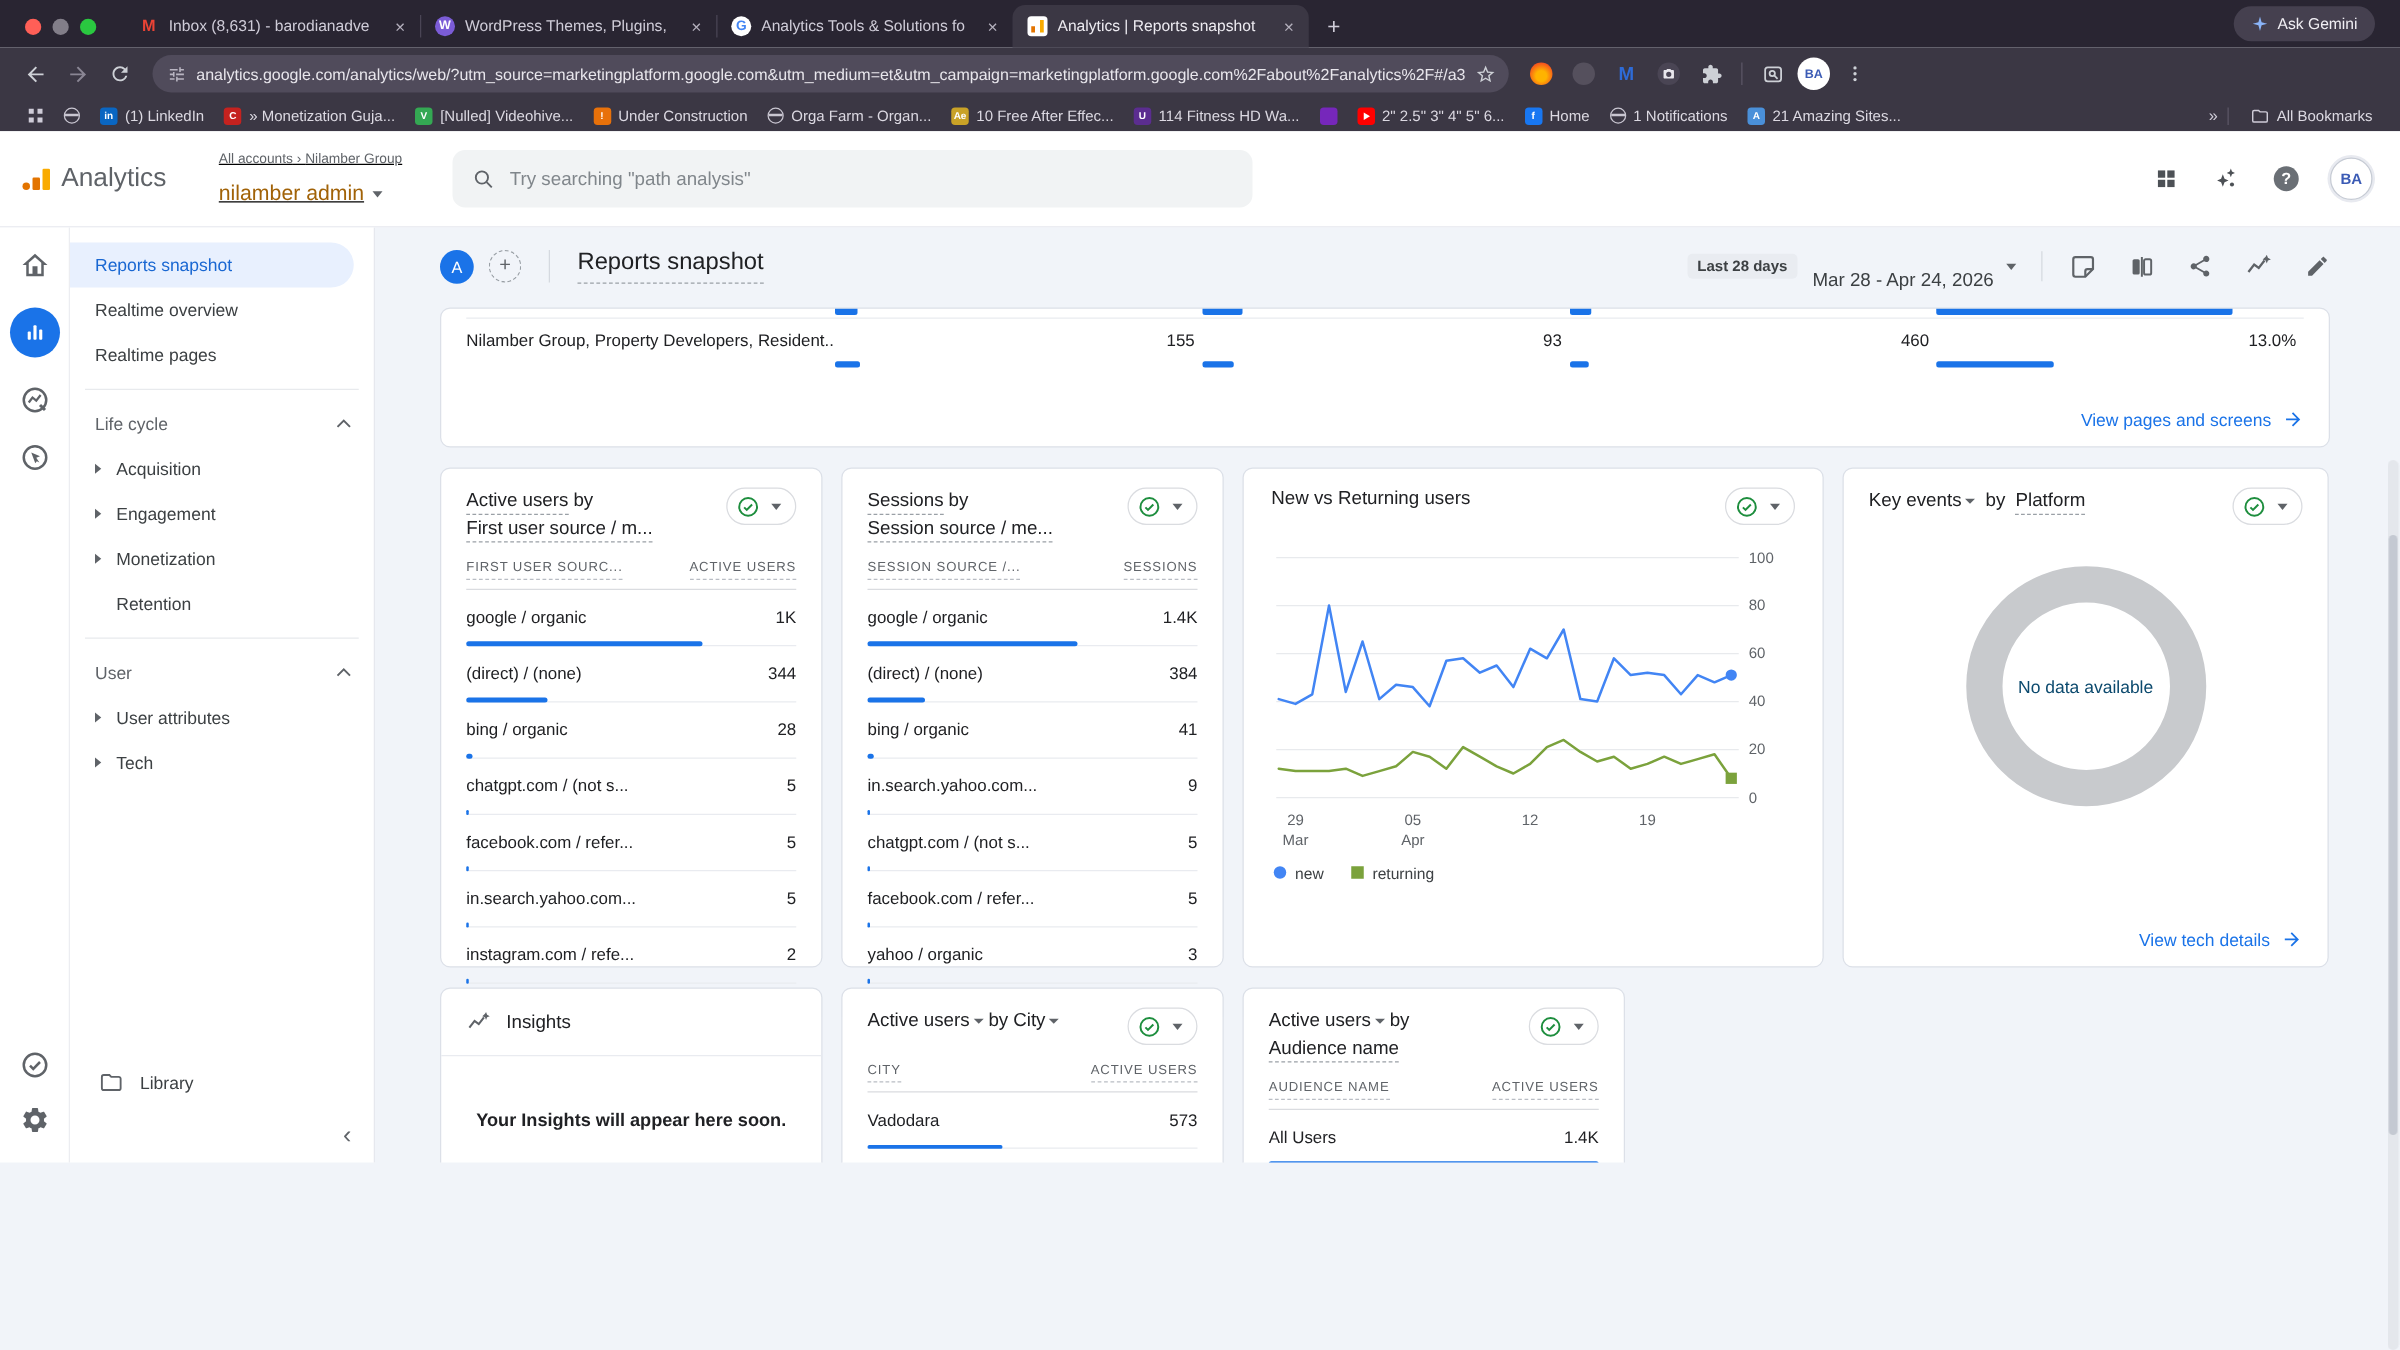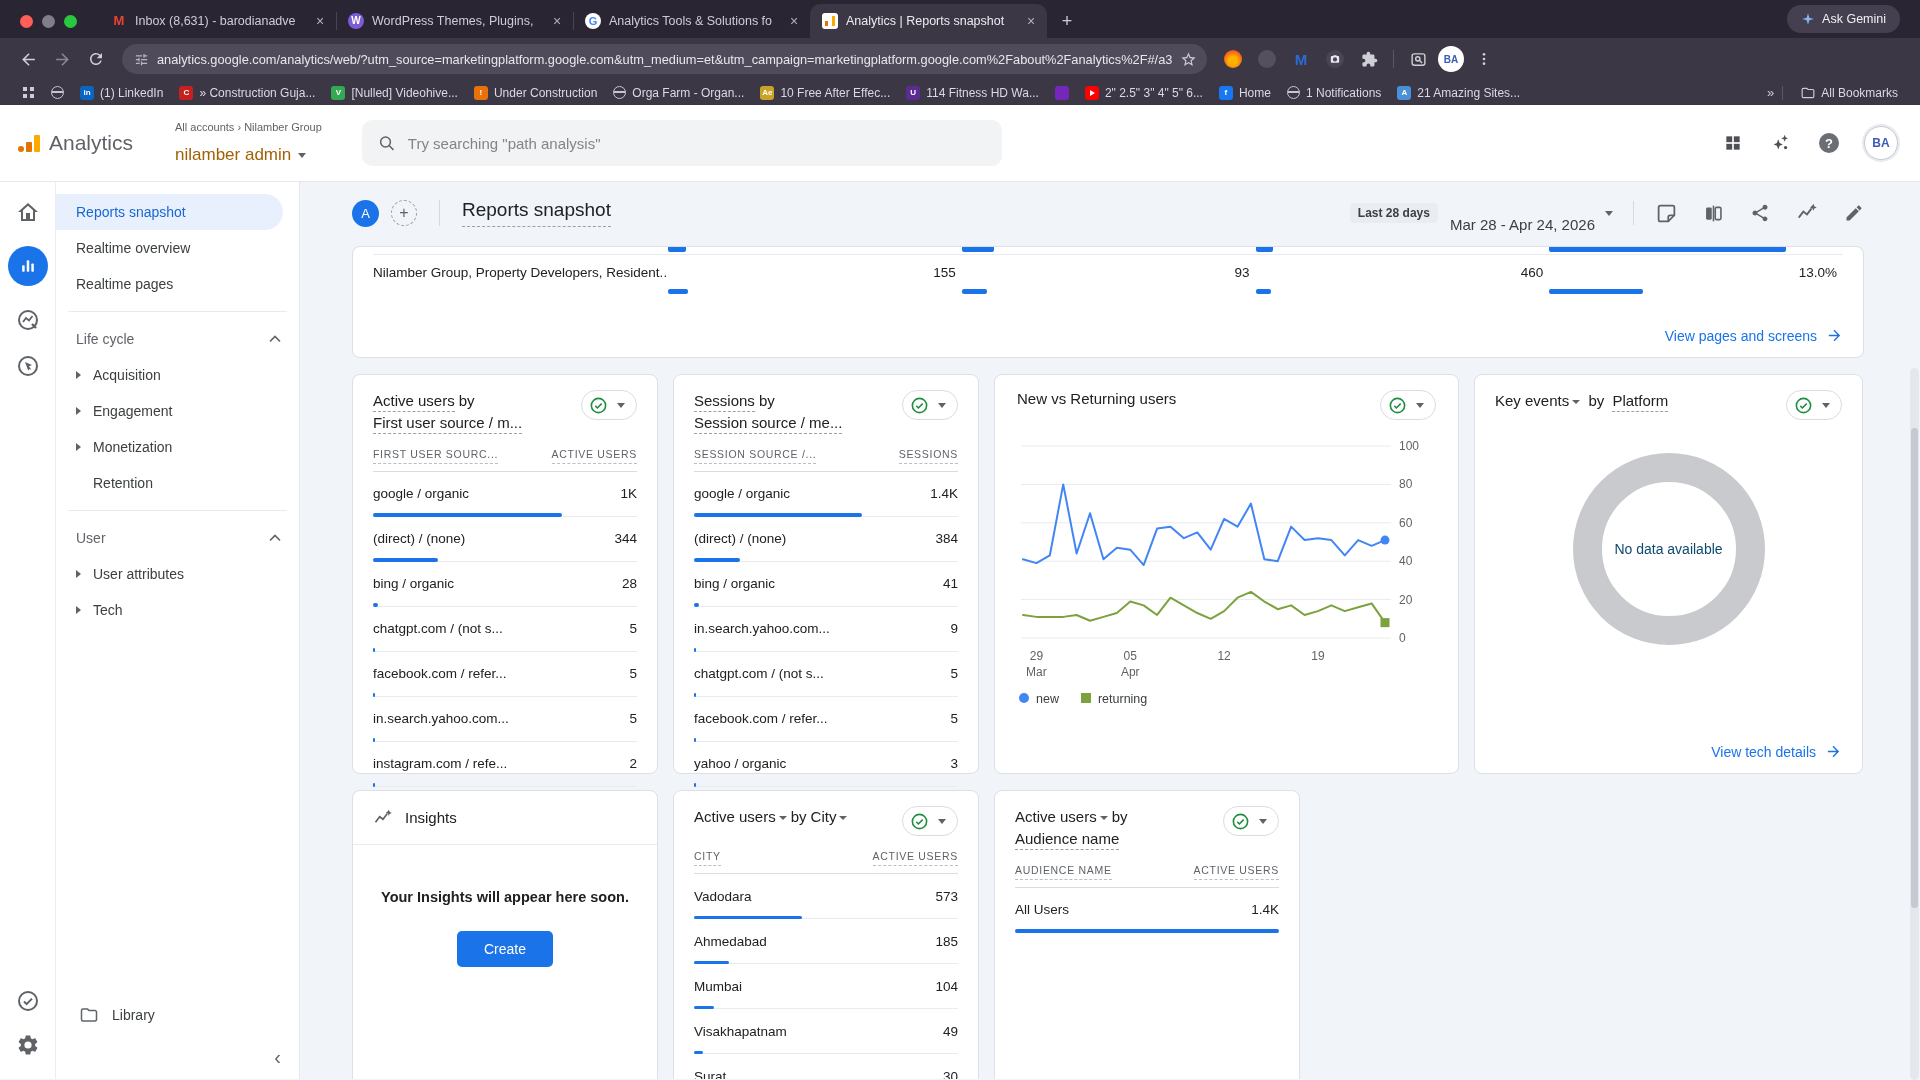--- a/index.html
+++ b/index.html
@@ -50,33 +50,33 @@
   .bm-chevrons { color:#cfccd8; font-size:13px; letter-spacing:-2px; }
   .bm-sep { width:1px; height:14px; background:#5c5766; }
 
   
   .ga-header { height:77px; background:#fff; border-bottom:1px solid #e6e8ee; display:flex; align-items:center; padding:0 22px 0 18px; }
   .ga-logo { display:flex; align-items:flex-end; gap:2px; margin-right:9px; }
   .ga-logo .b1{ width:6px; height:10px; background:#e37400; border-radius:1px; }
   .ga-logo .b2{ width:6px; height:17px; background:#f9ab00; border-radius:1px; }
   .ga-logo .b0{ width:6px; height:6px; background:#e37400; border-radius:50%; }
   .ga-product { font-size:21px; color:#5f6368; margin-right:42px; }
-  .acct { display:flex; flex-direction:column; gap:12px; margin-right:40px; }
+  .acct { display:flex; flex-direction:column; gap:12px; margin-right:40px;text-decoration:underline; }
   .acct-path { font-size:11px; color:#5f6368; }
   .acct-name { font-size:17px; color:#a16207; display:flex; align-items:center; gap:7px; }
   .caret-down { width:0; height:0; border-left:4.5px solid transparent; border-right:4.5px solid transparent; border-top:5px solid #5f6368; }
   .ga-search { width:640px; height:46px; background:#f1f3f4; border-radius:10px; display:flex; align-items:center; gap:12px; padding:0 16px; }
   .ga-search input { border:none; background:transparent; outline:none; font-size:15px; color:#3c4043; width:100%; font-family:inherit; }
   .ga-search input::placeholder { color:#80868b; }
   .gah-right { margin-left:auto; display:flex; align-items:center; gap:22px; }
   .gah-ic { width:26px; height:26px; display:flex; align-items:center; justify-content:center; }
   .ga-avatar { width:34px; height:34px; border-radius:50%; background:#fff; border:1px solid #c6cbd4; color:#3b5bb5; font-weight:bold; font-size:12px; display:flex; align-items:center; justify-content:center; box-shadow:0 0 0 2px #e8eaf0; }
 
   
-  .app-body { height:897px; display:flex; }
+  .app-body { height:748px; display:flex; }
   .rail { width:56px; background:#fff; border-right:1px solid #ecedf1; display:flex; flex-direction:column; align-items:center; padding:18px 0 22px; gap:22px; }
   .rail-active { width:40px; height:40px; border-radius:50%; background:#1a73e8; display:flex; align-items:center; justify-content:center; }
   .rail-bottom { margin-top:auto; display:flex; flex-direction:column; gap:20px; align-items:center; }
 
   .drawer { width:244px; background:#fff; border-right:1px solid #e6e8ee; display:flex; flex-direction:column; padding-top:12px; font-size:14px; color:#3c4043; }
   .nav-item { height:36px; display:flex; align-items:center; padding-left:20px; margin-right:16px; border-radius:0 18px 18px 0; white-space:nowrap; }
   .nav-item.active { background:#e8f0fe; color:#1967d2; }
   .nav-divider { height:1px; background:#e8eaed; margin:9px 12px 9px 12px; }
   .nav-section-head { height:36px; display:flex; align-items:center; justify-content:space-between; padding:0 18px 0 20px; color:#5f6368; }
   .nav-sub { height:36px; display:flex; align-items:center; gap:12px; padding-left:20px; }
@@ -256,21 +256,21 @@
       </span>
       <span class="bm">
         <span class="bi-globe"></span>
       </span>
       <span class="bm">
         <span class="bi" style="background: rgb(10, 102, 194);">in</span>
         <span>(1) LinkedIn</span>
       </span>
       <span class="bm">
         <span class="bi" style="background: rgb(197, 34, 31);">C</span>
-        <span>» Construction Guja...</span>
+        <span>» Monetization Guja...</span>
       </span>
       <span class="bm">
         <span class="bi" style="background: rgb(52, 168, 83);">V</span>
         <span>[Nulled] Videohive...</span>
       </span>
       <span class="bm">
         <span class="bi" style="background: rgb(232, 113, 10);">!</span>
         <span>Under Construction</span>
       </span>
       <span class="bm">

